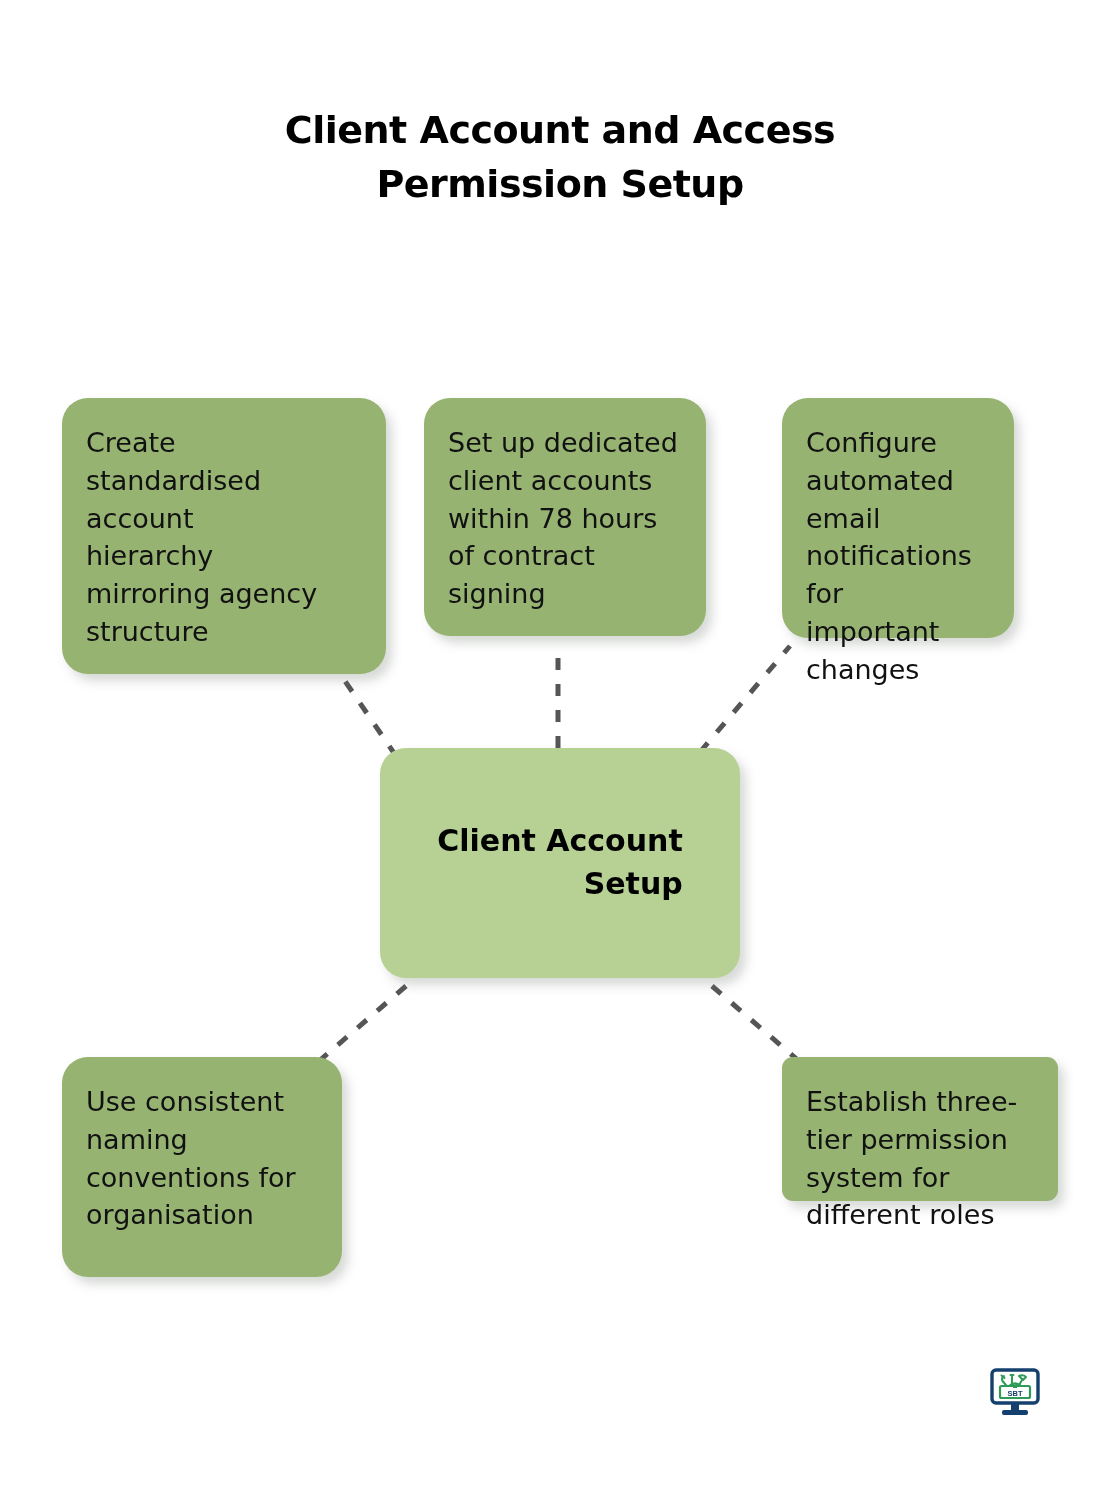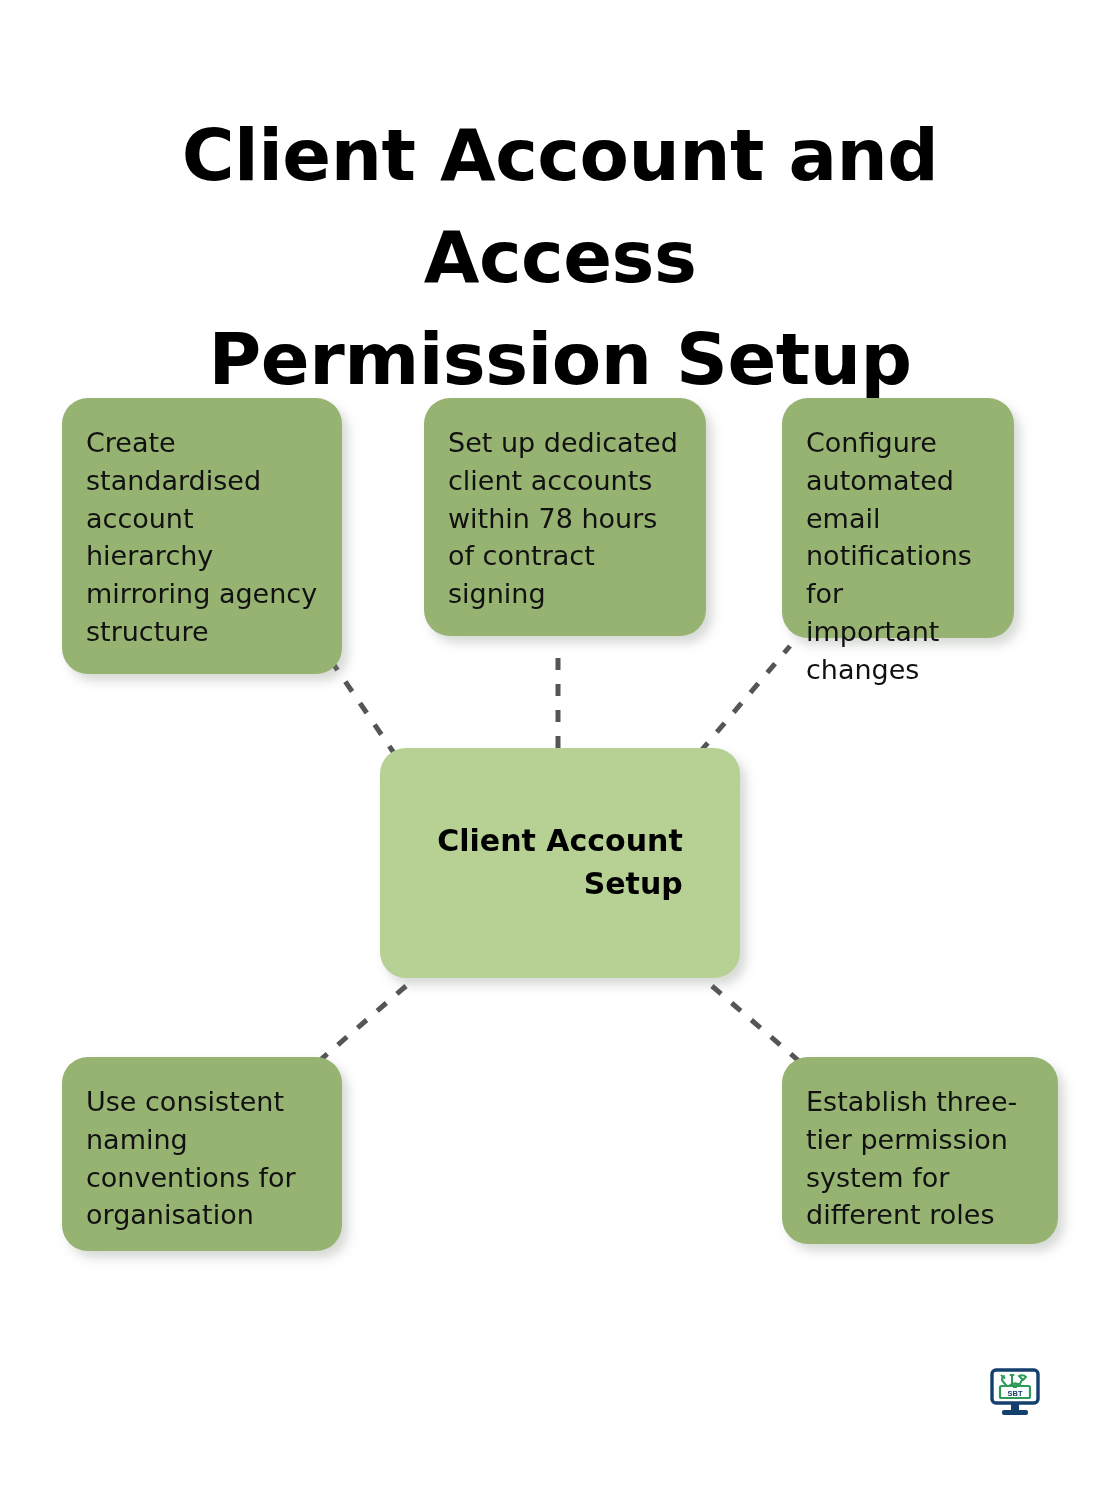--- a/index.html
+++ b/index.html
@@ -20,21 +20,21 @@
 
   
   #title {
     position: absolute;
     left: 110px;
     top: 104px;
     width: 900px;
     text-align: center;
     font-family: "DejaVu Sans", sans-serif;
     font-weight: 700;
-    font-size: 72px;
+    font-size: 38px;
     line-height: 1.42;
     letter-spacing: -0.5px;
     color: #000000;
     white-space: pre-line;
   }
 
   
   #connectors {
     position: absolute;
     left: 0;
@@ -70,26 +70,26 @@
     padding: 20px;
   }
   #node-center .node-text {
     font-weight: 700;
     font-size: 30px;
     line-height: 1.42;
     color: #000000;
   }
 
   
-  #node-tl     { left: 62px;  top: 398px;  width: 280px; height: 276px; }
+  #node-tl     { left: 62px;  top: 398px;  width: 324px; height: 276px; }
   #node-tc     { left: 424px; top: 398px;  width: 282px; height: 238px; }
   #node-tr     { left: 782px; top: 398px;  width: 232px; height: 240px; }
   #node-center { left: 380px; top: 748px;  width: 360px; height: 230px; }
-  #node-bl     { left: 62px;  top: 1057px; width: 280px; height: 194px; }
-  #node-br     { left: 782px; top: 1057px; width: 276px; height: 187px; }
+  #node-bl     { left: 62px;  top: 1057px; width: 280px; height: 220px; }
+  #node-br     { left: 782px; top: 1057px; width: 276px; height: 144px; border-radius: 11px; }
 
   
   #logo {
     position: absolute;
     left: 988px;
     top: 1366px;
     width: 54px;
     height: 54px;
   }
 </style>

